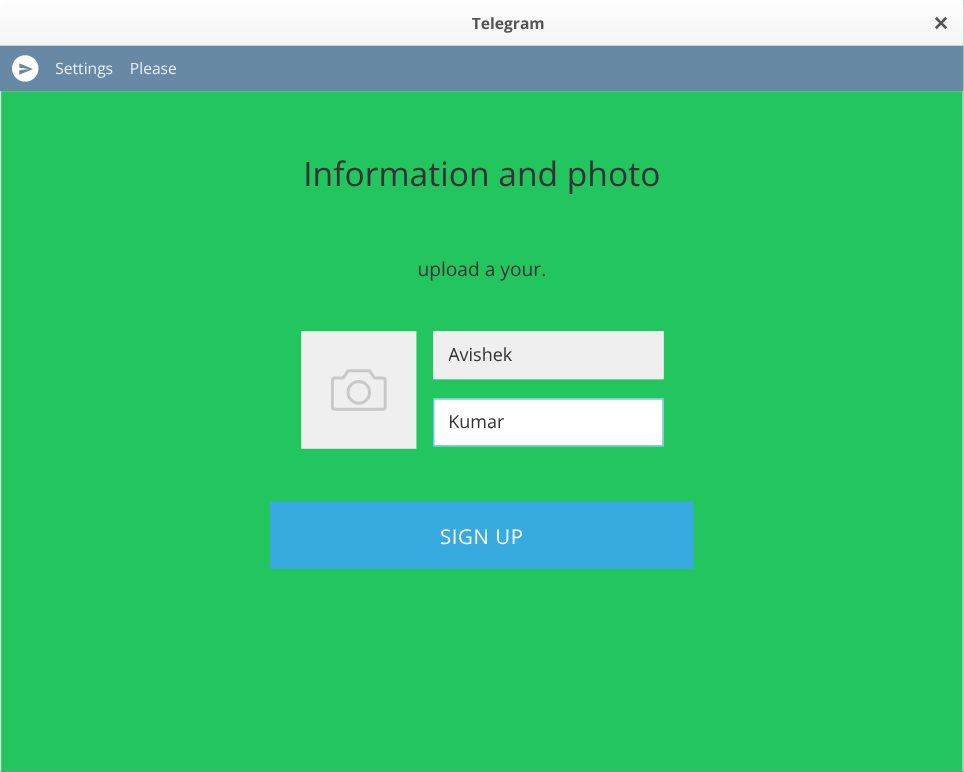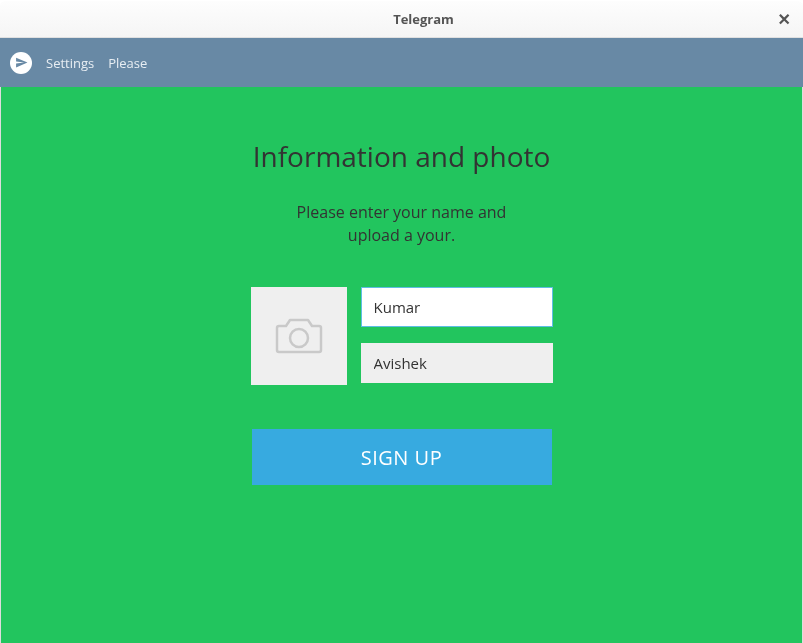--- a/index.html
+++ b/index.html
@@ -32,21 +32,21 @@
       right: 12px;
       top: 50%;
       transform: translateY(-50%);
       font-size: 16px;
       color: #555;
       cursor: pointer;
       font-weight: bold;
       line-height: 1;
     }
     .menubar {
-      height: 49px;
+      height: 38px;
       background: #6889a5;
       display: flex;
       align-items: center;
       padding: 0 10px;
       gap: 14px;
     }
     .menubar .app-icon {
       width: 22px;
       height: 22px;
       border-radius: 50%;
@@ -112,26 +112,26 @@
       font-size: 15px;
       color: #333;
       outline: none;
       font-family: inherit;
     }
     .text-input.focused {
       background: #ffffff;
       border: 1px solid #5fbde4;
     }
     .signup-btn {
-      width: 300px;
+      width: 353px;
       height: 56px;
       background: #37aae0;
       color: #ffffff;
       border: none;
-      font-size: 20px;
+      font-size: 17px;
       letter-spacing: 0.5px;
       cursor: pointer;
       font-family: inherit;
     }
   </style>
 </head>
 <body>
 
 <div class="titlebar">
   <span class="titlebar-title">Telegram</span>
@@ -144,31 +144,31 @@
       <path fill="#6889a5" d="M2 21l21-9L2 3v7l15 2-15 2v7z"></path>
     </svg>
   </div>
   <span class="menu-item">Settings</span>
   <span class="menu-item">Please</span>
 </div>
 
 <div class="content">
   <h1 class="heading">Information and photo</h1>
   <div class="subtitle">
-    <span>Please enter your name and</span><br>
+    <br>
     <span>upload a your.</span>
   </div>
 
   <div class="form-row">
     <div class="photo-upload">
       <svg width="48" height="40" viewBox="0 0 48 40">
         <path fill="none" stroke="#c9c9c9" stroke-width="2.5" stroke-linejoin="round" d="M4 10 h7 l4 -6 h18 l4 6 h7 a2 2 0 0 1 2 2 v22 a2 2 0 0 1 -2 2 h-40 a2 2 0 0 1 -2 -2 v-22 a2 2 0 0 1 2 -2 z"></path>
         <circle cx="24" cy="22" r="9" fill="none" stroke="#c9c9c9" stroke-width="2.5"></circle>
       </svg>
     </div>
     <div class="fields">
+      <input type="text" class="text-input" value="Avishek" style="">
       <input type="text" class="text-input focused" value="Kumar" style="">
-      <input type="text" class="text-input" value="Avishek" style="">
     </div>
   </div>
 
   <button class="signup-btn">SIGN UP</button>
 </div>
 
 </body></html>

